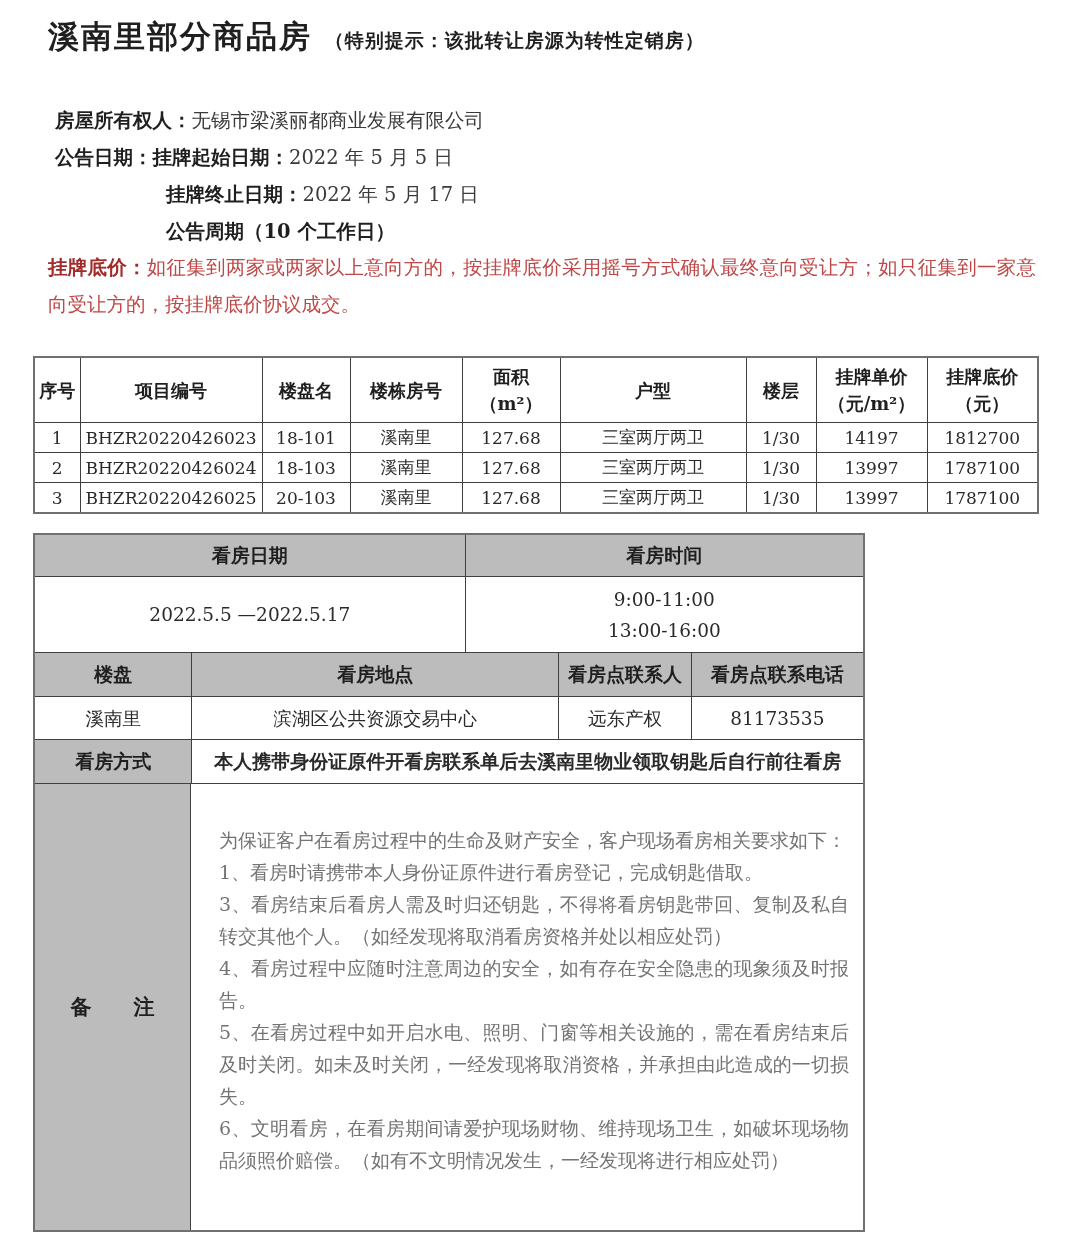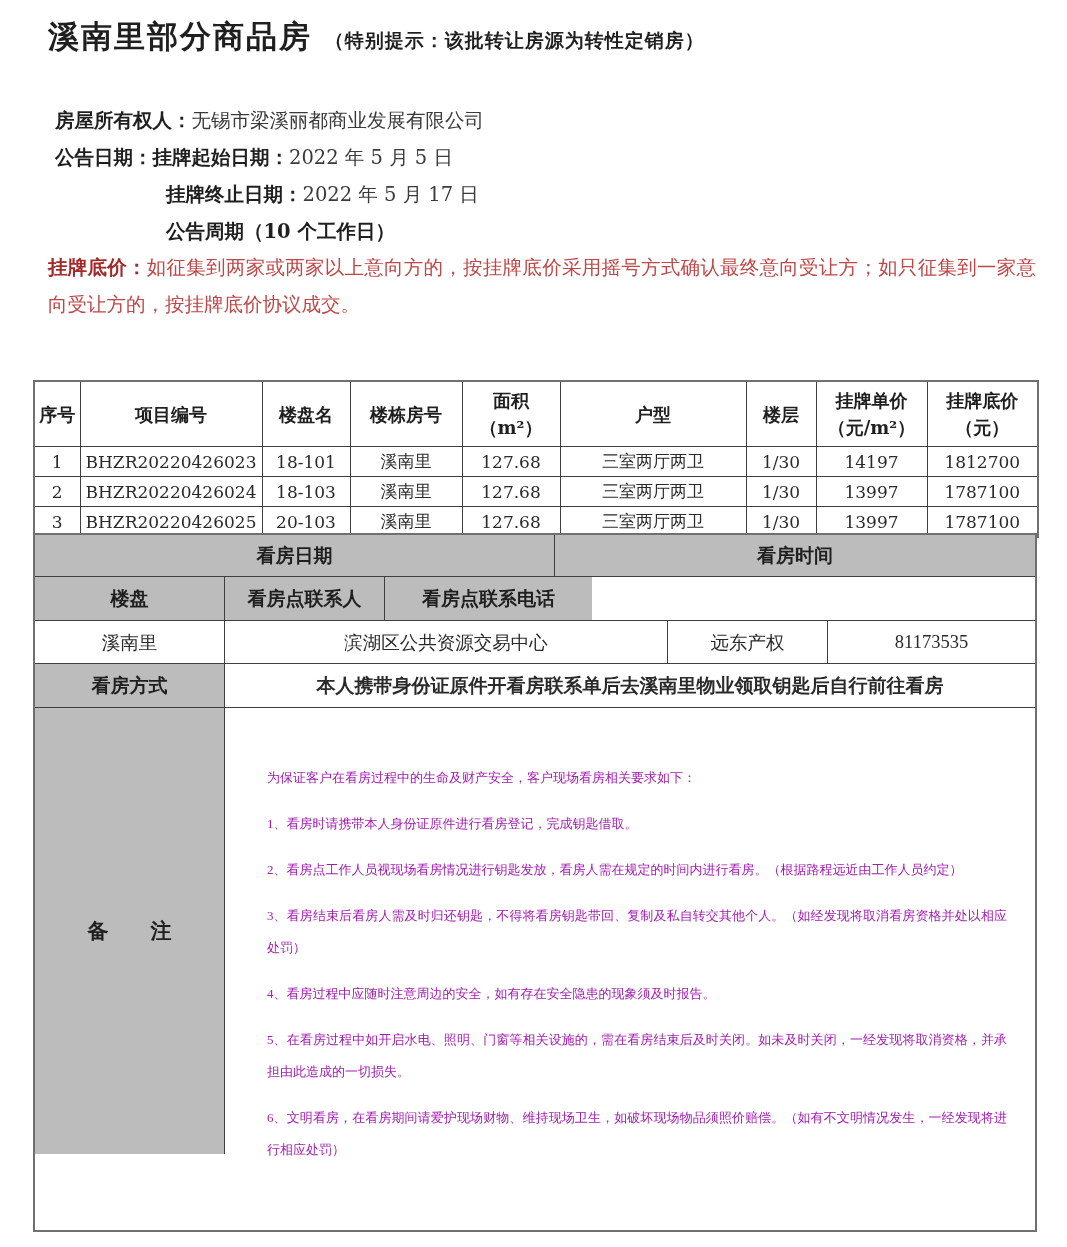--- a/index.html
+++ b/index.html
@@ -14,38 +14,38 @@
   .info{position:absolute;left:55px;top:102px;font-size:19.5px;line-height:37px;}
   .info .b{font-weight:700;}
   .info .val{color:#3a3a3a;font-weight:400;margin-top:13px;}
   .info .indent{padding-left:111px;}
   
   .trade{position:absolute;left:48px;top:249px;width:988px;font-size:19.5px;line-height:37px;
          color:#c04747;text-align:justify;}
   .trade .lbl{color:#a12a2a;font-weight:700;}
   
   table.listings{position:absolute;left:33px;top:356px;width:1004px;border-collapse:collapse;
-    table-layout:fixed;text-align:center;border:2px solid #707070;margin-top:24px;}
+    table-layout:fixed;text-align:center;border:2px solid #707070;}
   table.listings th,table.listings td{border:1px solid #3f3f3f;padding:0;overflow:hidden;}
   table.listings thead th{font-size:18px;font-weight:700;height:64px;white-space:pre-line;line-height:27px;}
   table.listings tbody td{font-size:17px;height:29px;color:#2a2a2a;}
   
-  .vt{position:absolute;left:33px;top:533px;width:1004px;height:699px;border:2px solid #707070;
-      box-sizing:border-box;display:flex;flex-direction:column;font-family:Liberation Serif, serif;}
+  .vt{position:absolute;left:33px;top:533px;width:832px;height:699px;border:2px solid #707070;
+      box-sizing:border-box;display:flex;flex-direction:column;}
   .vrow{display:flex;border-bottom:1px solid #3f3f3f;box-sizing:border-box;flex:0 0 auto;}
   .vrow:last-child{border-bottom:none;}
   .vcell{display:flex;align-items:center;justify-content:center;border-right:1px solid #3f3f3f;
          box-sizing:border-box;text-align:center;}
   .vcell:last-child{border-right:none;}
   .gray{background:#bcbcbc;}
   .hdr{font-weight:700;font-size:19px;}
   .val2{font-size:18.5px;color:#2a2a2a;}
   .pre{white-space:pre-line;line-height:31px;}
   .remark-cell{display:block;text-align:left;padding:40px 14px 0 28px;box-sizing:border-box;}
-  .remark-cell p{margin:14px;font-size:13px;line-height:32px;color:#a21caf;text-align:justify;}
+  .remark-cell p{margin:0;font-size:19px;line-height:32px;color:#737373;text-align:justify;}
   .remark-lbl{font-size:21px;}
 </style>
 </head>
 <body>
 
 <div class="page">
 
   <div class="title">
     <span>溪南里部分商品房</span>
     <span class="note">（特别提示：该批转让房源为转性定销房）</span>
@@ -133,41 +133,46 @@
         <td>1787100</td>
       </tr>
     </tbody>
   </table>
 
   <div class="vt">
     <div class="vrow" style="height:42px">
       <div class="vcell gray hdr" style="width:520px">看房日期</div>
       <div class="vcell gray hdr" style="width:480px">看房时间</div>
     </div>
+    <div class="vrow" style="height:76px">
+      <div class="vcell val2" style="width:520px">2022.5.5 —2022.5.17</div>
+      <div class="vcell val2 pre" style="width:480px">9:00-11:00
+13:00-16:00</div>
+    </div>
     <div class="vrow" style="height:44px">
       <div class="vcell gray hdr" style="width:190px">楼盘</div>
+      <div class="vcell gray hdr" style="width:443px">看房地点</div>
       <div class="vcell gray hdr" style="width:160px">看房点联系人</div>
       <div class="vcell gray hdr" style="width:207px">看房点联系电话</div>
     </div>
     <div class="vrow" style="height:43px">
       <div class="vcell val2" style="width:190px">溪南里</div>
       <div class="vcell val2" style="width:443px">滨湖区公共资源交易中心</div>
       <div class="vcell val2" style="width:160px">远东产权</div>
       <div class="vcell val2" style="width:207px">81173535</div>
     </div>
     <div class="vrow" style="height:44px">
       <div class="vcell gray hdr" style="width:190px">看房方式</div>
       <div class="vcell val2" style="width:810px;font-weight:700;font-size:19px">本人携带身份证原件开看房联系单后去溪南里物业领取钥匙后自行前往看房</div>
     </div>
     <div class="vrow" style="height:446px">
       <div class="vcell gray hdr remark-lbl" style="width:190px">备　　注</div>
       <div class="vcell remark-cell" style="width:810px">
         <p>为保证客户在看房过程中的生命及财产安全，客户现场看房相关要求如下：</p>
         <p>1、看房时请携带本人身份证原件进行看房登记，完成钥匙借取。</p>
-        <p>2、看房点工作人员视现场看房情况进行钥匙发放，看房人需在规定的时间内进行看房。（根据路程远近由工作人员约定）</p>
         <p>3、看房结束后看房人需及时归还钥匙，不得将看房钥匙带回、复制及私自转交其他个人。（如经发现将取消看房资格并处以相应处罚）</p>
         <p>4、看房过程中应随时注意周边的安全，如有存在安全隐患的现象须及时报告。</p>
         <p>5、在看房过程中如开启水电、照明、门窗等相关设施的，需在看房结束后及时关闭。如未及时关闭，一经发现将取消资格，并承担由此造成的一切损失。</p>
         <p>6、文明看房，在看房期间请爱护现场财物、维持现场卫生，如破坏现场物品须照价赔偿。（如有不文明情况发生，一经发现将进行相应处罚）</p>
       </div>
     </div>
   </div>
 
 </div>
 

